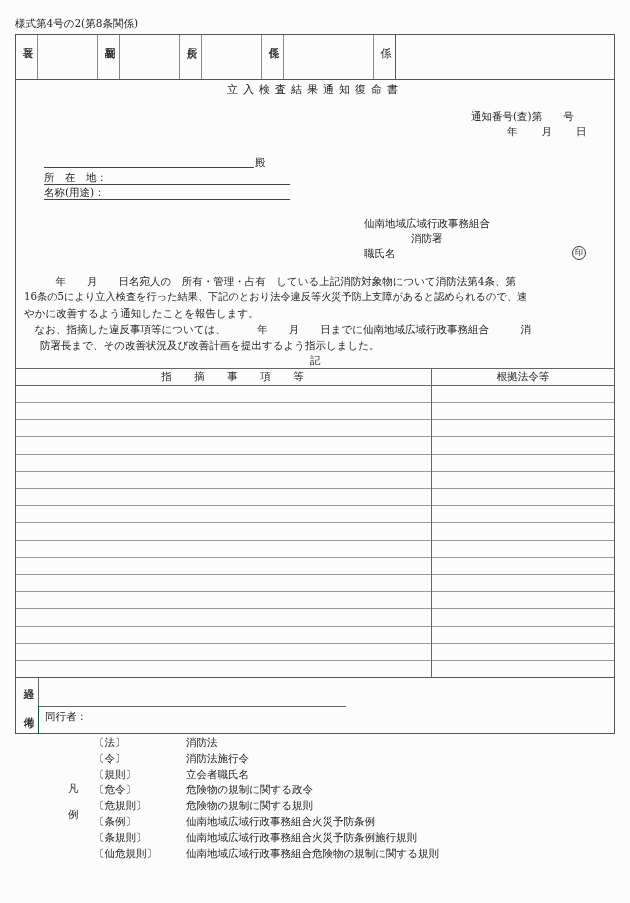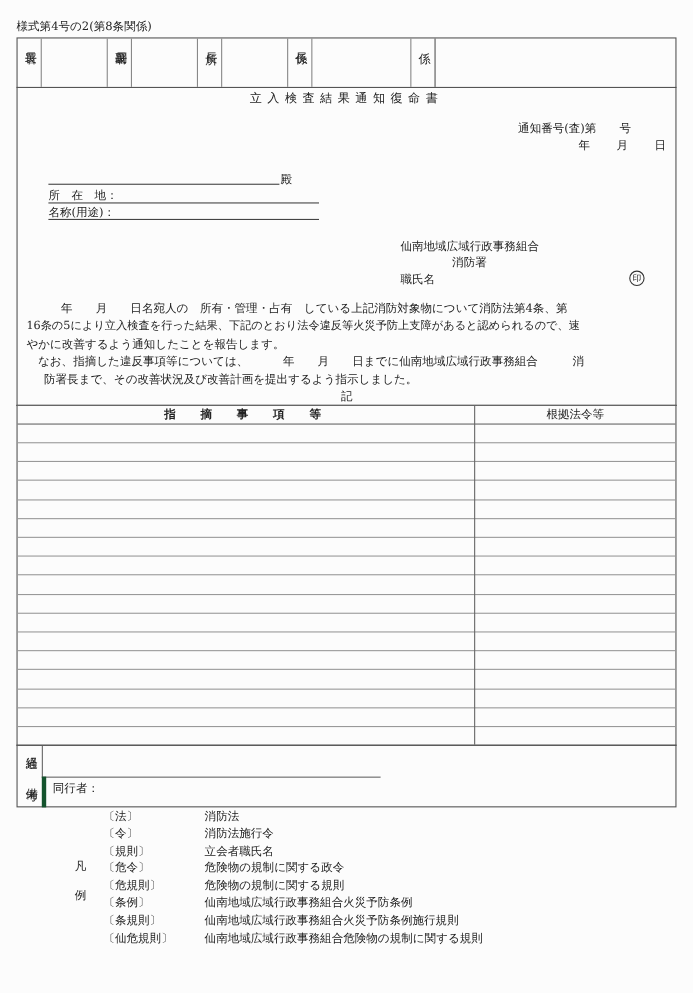--- a/index.html
+++ b/index.html
@@ -47,21 +47,21 @@
   <div class="lab">係長</div>
   <div class="cell" style="width:90px"></div>
   <div class="lab" style="border-right:1px solid #555;">係</div>
   <div class="cell" style="flex:1"></div>
 </div>
 
 <div class="frame main">
   <div class="abs title">立入検査結果通知復命書</div>
 
   <div class="abs txt" style="left:455px; top:31px;">通知番号(査)第　　号</div>
-  <div class="abs txt" style="left:510px; top:46px; letter-spacing:1px;">年　　月　　日</div>
+  <div class="abs txt" style="left:491px; top:46px; letter-spacing:1px;">年　　月　　日</div>
 
   <div class="abs uline" style="left:28px; top:88px; width:210px; height:0;"></div>
   <div class="abs txt" style="left:239px; top:77px;">殿</div>
 
   <div class="abs txt uline" style="left:28px; top:92px; width:246px; height:13px;">
     <span>所　在　地：</span>
   </div>
   <div class="abs txt uline" style="left:28px; top:107px; width:246px; height:13px;">
     <span>名称(用途)：</span>
   </div>
@@ -76,21 +76,21 @@
     <div style="white-space:pre; font-size:10.2px;">16条の5により立入検査を行った結果、下記のとおり法令違反等火災予防上支障があると認められるので、速</div>
     <div style="white-space:pre;">やかに改善するよう通知したことを報告します。</div>
     <div style="white-space:pre;">　なお、指摘した違反事項等については、　　　年　　月　　日までに仙南地域広域行政事務組合　　　消</div>
     <div style="white-space:pre;margin-left:16px;">防署長まで、その改善状況及び改善計画を提出するよう指示しました。</div>
   </div>
   <div class="abs txt" style="left:294px; top:275px;">記</div>
 </div>
 
 <div class="frame tbl">
   <div class="hdr">
-    <div class="abs" style="left:0; width:415px; top:1px; text-align:center; letter-spacing:6px;font-weight:bold;">指　摘　事　項　等</div>
+    <div class="abs" style="left:12px; width:415px; top:1px; text-align:center; letter-spacing:6px;">指　摘　事　項　等</div>
     <div class="abs" style="left:416px; right:0; top:1px; text-align:center;">根拠法令等</div>
   </div>
   <div id="rows">
       <div class="row" style="top: 16px;"></div>
       <div class="row" style="top: 33.2px;"></div>
       <div class="row" style="top: 50.4px;"></div>
       <div class="row" style="top: 67.6px;"></div>
       <div class="row" style="top: 84.8px;"></div>
       <div class="row" style="top: 102px;"></div>
       <div class="row" style="top: 119.2px;"></div>
@@ -105,21 +105,21 @@
       <div class="row" style="top: 274px;"></div>
       <div class="row" style="top: 291.2px; border-bottom: none;"></div>
     </div>
   <div class="col-div"></div>
 </div>
 
 <div class="frame bottom">
   <div class="vlab" style="top:2px; height:27px;">経過</div>
   <div class="abs" style="left:22px; top:0; width:307px; height:28px; border-left:1px solid #666; border-bottom:1px solid #666;"></div>
   <div class="vlab" style="top:30px; height:26px;">備考</div>
-  <div class="abs" style="left:22px; top:28px; width:307px; height:28px; border-left:4px solid #14532d;">
+  <div class="abs" style="left:22px; top:28px; width:307px; height:28px; border-left:1px solid #14532d;">
     <span class="abs txt" style="left:6px; top:4px;">同行者：</span>
   </div>
 </div>
 
 <div class="abs" style="left:68px; top:775px; font-size:10.5px; line-height:26px;">
   <div style="width:11px; word-break:break-all; line-height:26px;">凡例</div>
 </div>
 <div class="abs legend" style="left:94px; top:735px;" id="legend">
     <div style="display: flex;">
       <span style="width: 92px;">〔法〕</span>

